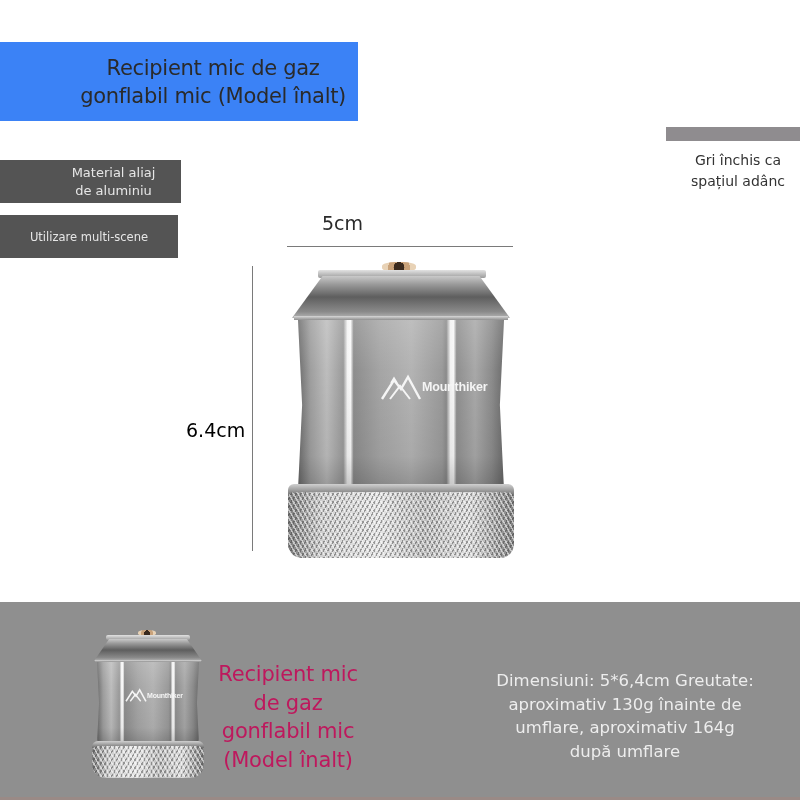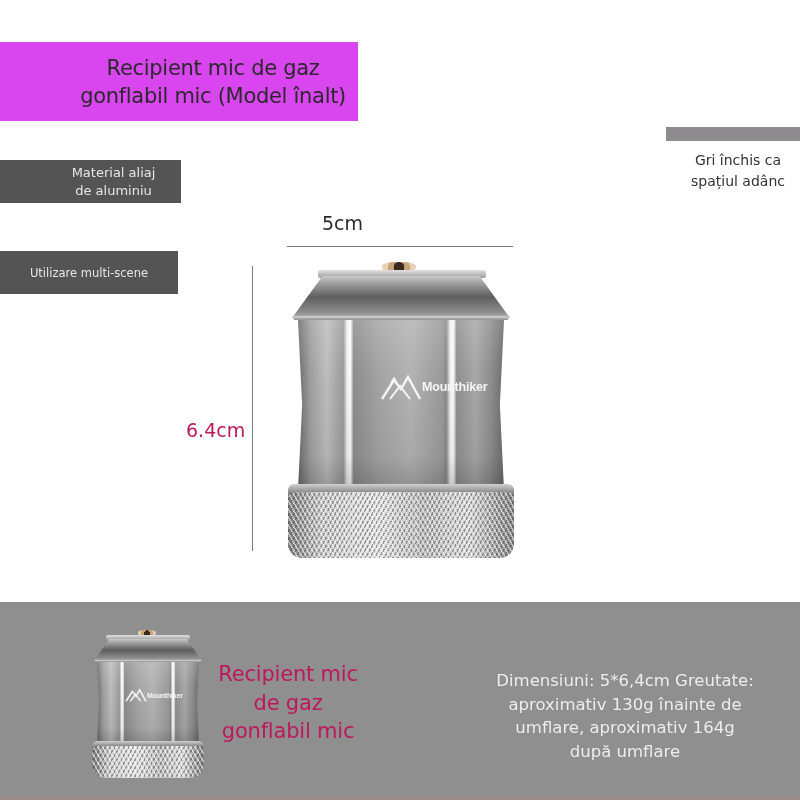--- a/index.html
+++ b/index.html
@@ -1,46 +1,46 @@
 <!DOCTYPE html>
 <html><head>
   <meta charset="utf-8">
   <style>
     * { box-sizing: border-box; margin: 0; padding: 0; }
     html, body { width: 800px; height: 800px; overflow: hidden; background: #ffffff; }
     body { position: relative; font-family: "DejaVu Sans", sans-serif; color: #2b2b2b; }
 
     .title-banner {
       position: absolute; left: 0; top: 42px; width: 358px; height: 79px;
-      background: #d946ef;
+      background: #3b82f6;
       display: flex; align-items: center; justify-content: flex-end;
       padding-right: 12px;
     }
     .title-banner .text {
       font-size: 21px; line-height: 28px; text-align: center; color: #2a2a2a;
       letter-spacing: -0.3px;
     }
 
     .label-box {
       position: absolute; left: 0; background: #545454; color: #e6e6e6;
       display: flex; align-items: center; justify-content: center; text-align: center;
     }
     .label-box.material { top: 160px; width: 181px; height: 43px; font-size: 13px; line-height: 18px; padding-left: 46px; }
-    .label-box.multi { top: 215px; width: 178px; height: 43px; font-size: 11.5px; margin-top: 36px; }
+    .label-box.multi { top: 215px; width: 178px; height: 43px; font-size: 11.5px; }
 
     .right-bar { position: absolute; left: 666px; top: 127px; width: 134px; height: 14px; background: #8f8c8f; }
     .right-label {
       position: absolute; left: 676px; top: 150px; width: 124px; text-align: center;
       font-size: 14px; line-height: 21px; color: #333;
     }
 
     .dim-top-label { position: absolute; left: 322px; top: 212px; width: 130px; text-align: left; font-size: 19px; color: #2a2a2a; }
     .dim-top-line { position: absolute; left: 287px; top: 246px; width: 226px; height: 1px; background: #7a7a7a; }
     .dim-left-line { position: absolute; left: 252px; top: 266px; width: 1px; height: 285px; background: #7a7a7a; }
-    .dim-left-label { position: absolute; left: 186px; top: 419px; font-size: 19px; color: #be185d; }
+    .dim-left-label { position: absolute; left: 186px; top: 419px; font-size: 19px; color: #000000; }
 
     
     .product { position: absolute; }
     .product .valve {
       position: absolute; border-radius: 40%;
       background: radial-gradient(circle at 50% 55%, #3a2a1e 0 30%, #c9a27a 31% 60%, #e8d2b6 61%);
     }
     .product .cap {
       position: absolute;
       background: linear-gradient(180deg, #c9c9c9 0%, #9a9a9a 20%, #5e5e5e 50%, #8a8a8a 85%, #b5b5b5 100%);
@@ -183,20 +183,21 @@
     <span class="brand">Mounthiker</span>
   </div>
   <div class="base-top"></div>
   <div class="base"></div>
 </div>
 
 <div class="bottom-title">
   <div>Recipient mic</div>
   <div>de gaz</div>
   <div>gonflabil mic</div>
+  <div>(Model înalt)</div>
 </div>
 
 <div class="specs">
   <div>Dimensiuni: 5*6,4cm Greutate:</div>
   <div>aproximativ 130g înainte de</div>
   <div>umflare, aproximativ 164g</div>
   <div>după umflare</div>
 </div>
 
 </body></html>

